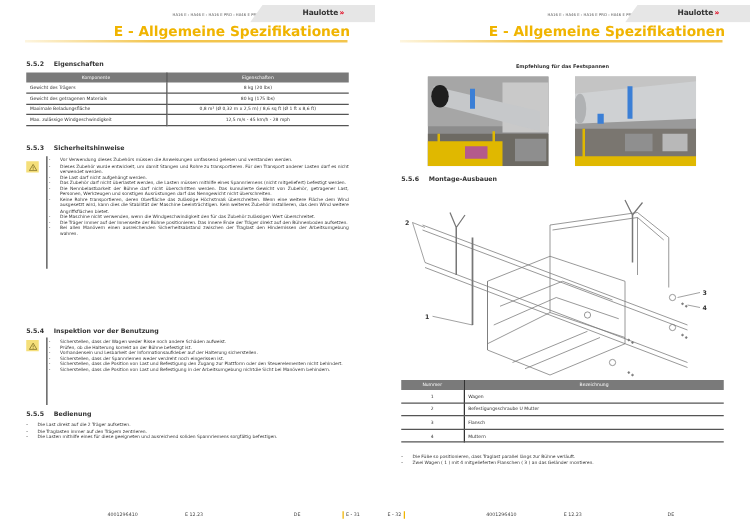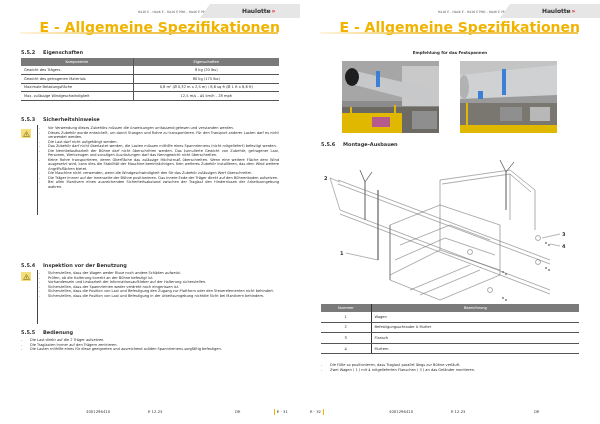--- a/index.html
+++ b/index.html
@@ -7,21 +7,21 @@
   body { font-family: "DejaVu Sans", sans-serif; color: #333; position: relative; }
 
   .spread { position: absolute; left: 0; top: 0; width: 600px; height: 424px; display: flex; }
   .page { position: relative; width: 300px; height: 424px; background: #fff; }
 
   
   .hdr-models { position: absolute; top: 10px; font-size: 3px; color: #555; letter-spacing: 0.05px; white-space: nowrap; }
   .hdr-logo-band { position: absolute; top: 4px; height: 14px; background: #e6e6e6; clip-path: polygon(10px 0, 100% 0, 100% 100%, 0 100%); }
   .hdr-logo { position: absolute; top: 7px; font-size: 6px; font-weight: bold; color: #333; letter-spacing: -0.1px; }
   .hdr-logo .chev { color: #e2001a; font-weight: bold; margin-left: 1px; }
-  .hdr-title { position: absolute; top: 19px; font-size: 14px; font-weight: bold; color: #f0b400; white-space: nowrap; }
+  .hdr-title { position: absolute; top: 19px; font-size: 11px; font-weight: bold; color: #f0b400; white-space: nowrap; }
   .hdr-rule { position: absolute; top: 32px; height: 2px; background: linear-gradient(to right, rgba(245,206,100,0.2), #f3c54e 40%, #f3c54e); }
 
   .left .hdr-models { left: 138px; }
   .left .hdr-logo-band { left: 200px; width: 100px; }
   .left .hdr-logo { left: 242px; }
   .left .hdr-title { right: 20px; }
   .left .hdr-rule { left: 20px; width: 258px; }
 
   .right .hdr-models { left: 138px; }
   .right .hdr-logo-band { left: 200px; width: 100px; }

